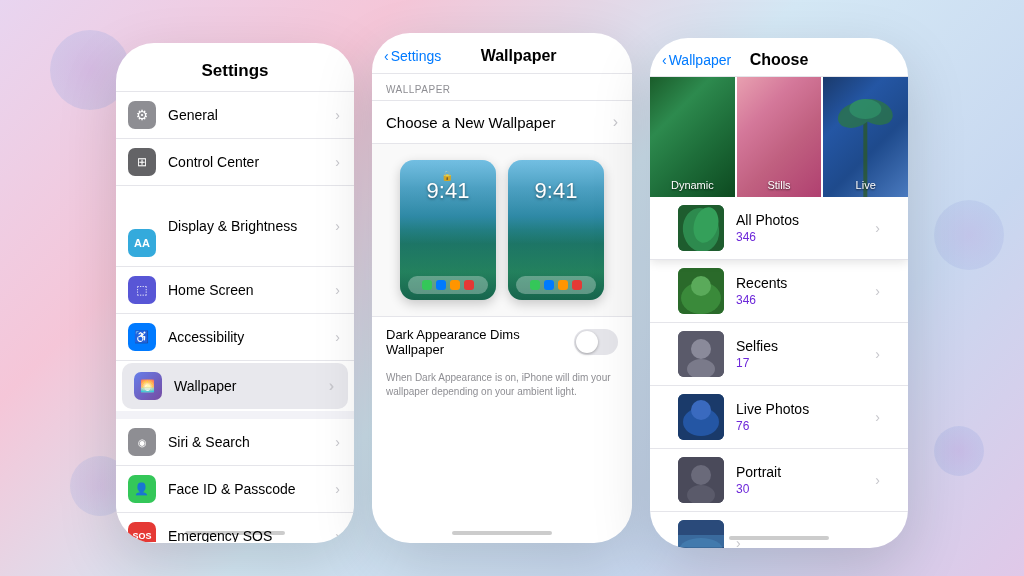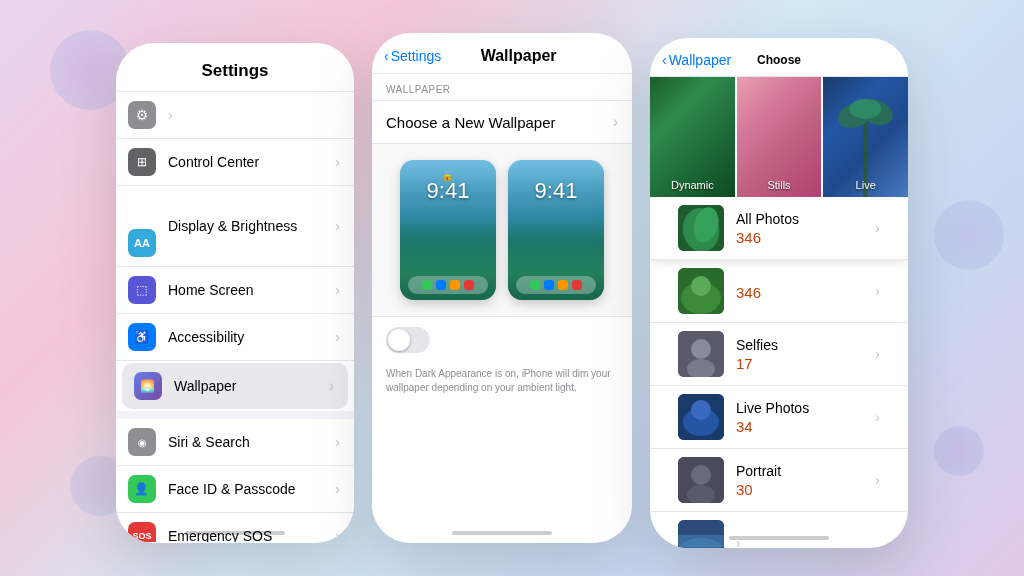--- a/index.html
+++ b/index.html
@@ -272,21 +272,21 @@
       border-bottom: 0.5px solid #e5e5ea;
     }
     .choose-back {
       color: #007aff;
       font-size: 14px;
       display: flex;
       align-items: center;
       gap: 2px;
     }
     .choose-title {
-      font-size: 12px;
+      font-size: 16px;
       font-weight: 600;
       position: absolute;
       left: 50%;
       transform: translateX(-50%);
     }
     .gallery-row {
       display: flex;
       gap: 2px;
       padding: 0;
     }
@@ -335,21 +335,21 @@
     .photos-thumb {
       width: 46px;
       height: 46px;
       border-radius: 6px;
       margin-right: 12px;
       flex-shrink: 0;
       overflow: hidden;
     }
     .photos-info { flex: 1; }
     .photos-name { font-size: 14px; color: #000; font-weight: 400; }
-    .photos-count { font-size: 15px; color: #c2410c; margin-top: 2px; }
+    .photos-count { font-size: 12px; color: #6d28d9; margin-top: 2px; }
     .photos-chevron { color: #c7c7cc; font-size: 14px; }
 
     
     .pt-allphotos { background: linear-gradient(135deg, #2d7a4e, #1a5c2a); }
     .pt-recents { background: linear-gradient(135deg, #6aaa6a, #3a8a3a); }
     .pt-selfies { background: linear-gradient(135deg, #6a6a7a, #4a4a5a); }
     .pt-livephotos { background: linear-gradient(135deg, #2a5a8a, #1a3a6a); }
     .pt-portrait { background: linear-gradient(135deg, #5a5a6a, #3a3a4a); }
     .pt-panoramas { background: linear-gradient(135deg, #3a6a9a, #2a4a7a); }
   </style>
@@ -360,20 +360,21 @@
 <div class="blob" style="width:60px;height:60px;bottom:60px;left:70px;opacity:0.5;"></div>
 <div class="blob" style="width:70px;height:70px;top:200px;right:20px;opacity:0.5;"></div>
 <div class="blob" style="width:50px;height:50px;bottom:100px;right:40px;opacity:0.6;"></div>
 
 <div class="phone phone-left">
   <div class="settings-header">Settings</div>
   <div class="settings-list">
 
     <div class="settings-item">
       <div class="icon-wrap ic-gray" style="background:#8e8e93;">⚙</div>
+      <span class="item-label">General</span>
       <span class="chevron">›</span>
     </div>
     <div class="settings-item">
       <div class="icon-wrap" style="background:#636366;font-size:12px;">⊞</div>
       <span class="item-label">Control Center</span>
       <span class="chevron">›</span>
     </div>
     <div class="settings-item">
       <div class="icon-wrap ic-blue2" style="background:#34aadc;font-size:11px;font-weight:700;">AA</div>
       <span class="item-label">Display &amp; Brightness</span>
@@ -463,20 +464,21 @@
       <div class="wp-dock">
         <div class="wp-dock-icon" style="background:#34c759;"></div>
         <div class="wp-dock-icon" style="background:#007aff;"></div>
         <div class="wp-dock-icon" style="background:#ff9500;"></div>
         <div class="wp-dock-icon" style="background:#e53935;"></div>
       </div>
     </div>
   </div>
 
   <div class="wp-toggle-row">
+    <span class="wp-toggle-label">Dark Appearance Dims Wallpaper</span>
     <div class="toggle">
       <div class="toggle-dot"></div>
     </div>
   </div>
   <div class="wp-desc">When Dark Appearance is on, iPhone will dim your wallpaper depending on your ambient light.</div>
 
   <div class="home-indicator"></div>
 </div>
 
 <div class="phone phone-right">
@@ -531,20 +533,21 @@
 
     <div class="photos-item">
       <div class="photos-thumb pt-recents">
         <svg viewBox="0 0 46 46" style="width:100%;height:100%;">
           <rect width="46" height="46" fill="#2a6a2a"></rect>
           <ellipse cx="23" cy="30" rx="20" ry="16" fill="#3a8a3a"></ellipse>
           <circle cx="23" cy="18" r="10" fill="#5aaa5a"></circle>
         </svg>
       </div>
       <div class="photos-info">
+        <div class="photos-name">Recents</div>
         <div class="photos-count">346</div>
       </div>
       <span class="photos-chevron">›</span>
     </div>
 
     <div class="photos-item">
       <div class="photos-thumb pt-selfies">
         <svg viewBox="0 0 46 46" style="width:100%;height:100%;">
           <rect width="46" height="46" fill="#5a5a6a"></rect>
           <circle cx="23" cy="18" r="10" fill="#8a8a9a"></circle>
@@ -561,21 +564,21 @@
     <div class="photos-item">
       <div class="photos-thumb pt-livephotos">
         <svg viewBox="0 0 46 46" style="width:100%;height:100%;">
           <rect width="46" height="46" fill="#1a3a6a"></rect>
           <ellipse cx="23" cy="28" rx="18" ry="14" fill="#2456a4"></ellipse>
           <circle cx="23" cy="16" r="10" fill="#3a6abf"></circle>
         </svg>
       </div>
       <div class="photos-info">
         <div class="photos-name">Live Photos</div>
-        <div class="photos-count">34</div>
+        <div class="photos-count">76</div>
       </div>
       <span class="photos-chevron">›</span>
     </div>
 
     <div class="photos-item">
       <div class="photos-thumb pt-portrait">
         <svg viewBox="0 0 46 46" style="width:100%;height:100%;">
           <rect width="46" height="46" fill="#4a4a5a"></rect>
           <circle cx="23" cy="18" r="10" fill="#6a6a7a"></circle>
           <ellipse cx="23" cy="38" rx="14" ry="10" fill="#5a5a6a"></ellipse>

